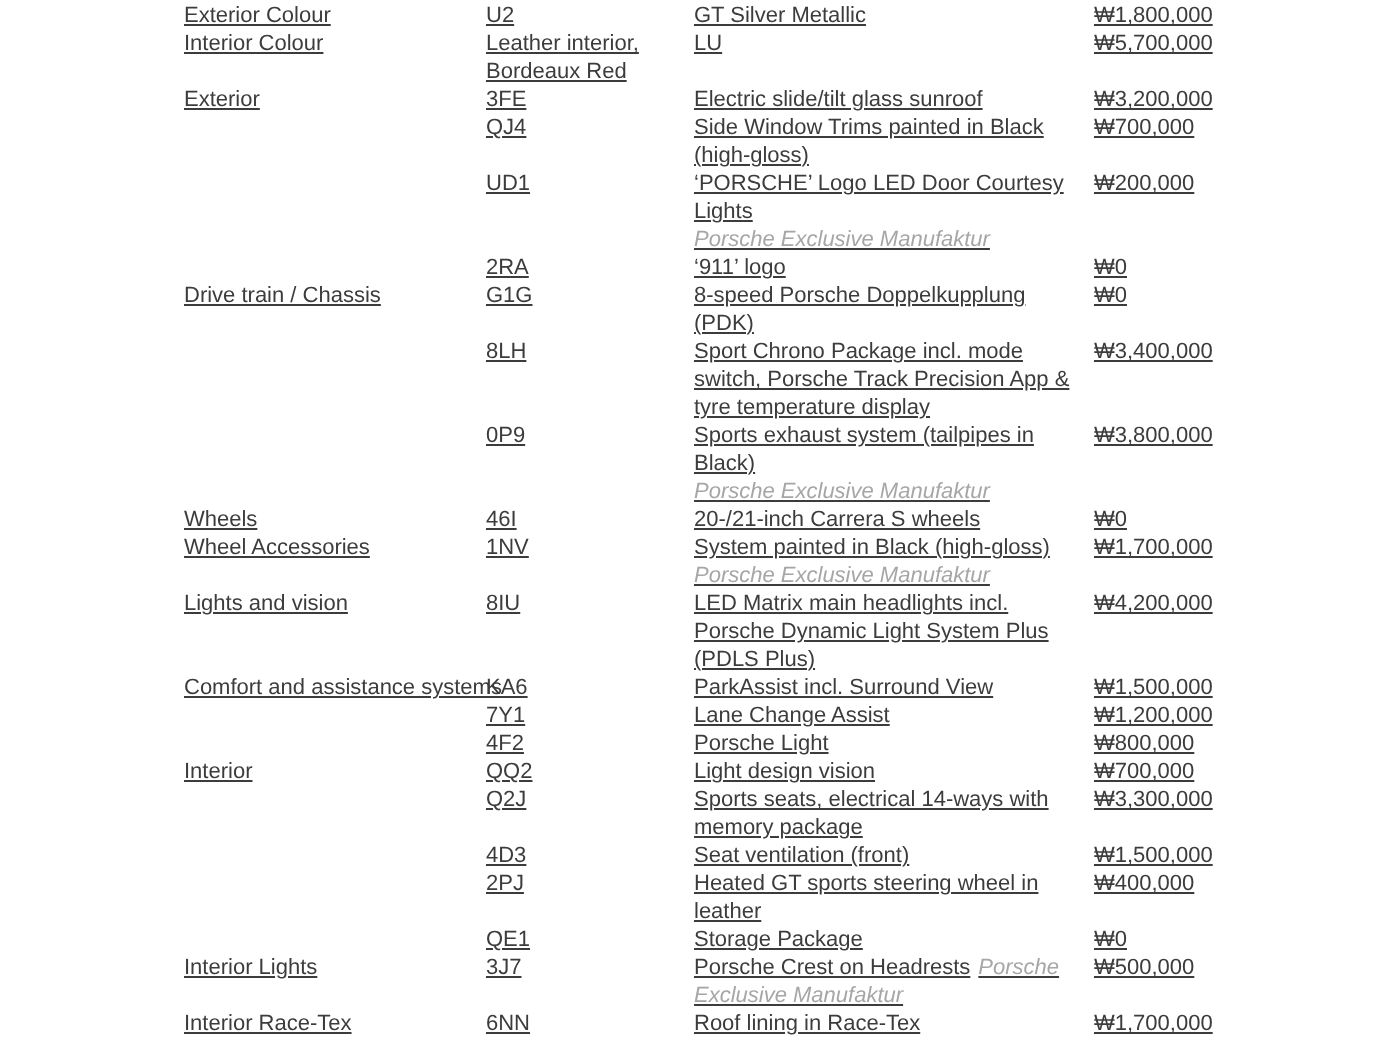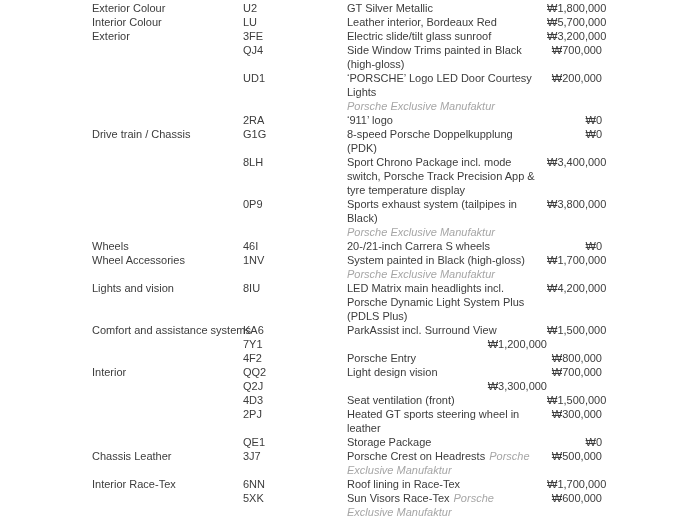--- a/index.html
+++ b/index.html
@@ -25,24 +25,25 @@
   .options-table {
     width: 510px;
     font-size: 11px;
     line-height: 14px;
     color: #3c3c3c;
   }
   .row {
     display: grid;
     grid-template-columns: 151px 104px 200px 1fr;
     align-items: start;
+    text-decoration: underline;
   }
   .cell { min-height: 14px; }
   .cat, .code, .price { white-space: nowrap; }
-  .price { text-align: right; }
+  .price { }
   .desc { padding-right: 6px; }
   .inline-note {
     color: #a6a6a6;
     font-style: italic;
     margin-left: 4px;
   }
   .sub-note {
     color: #a6a6a6;
     font-style: italic;
   }
@@ -58,25 +59,25 @@
     <div class="cell cat">Exterior Colour</div>
     <div class="cell code">U2</div>
     <div class="cell desc">
       <span>GT Silver Metallic</span>
       
     </div>
     <div class="cell price">₩1,800,000</div>
   </div>
         <div class="row">
     <div class="cell cat">Interior Colour</div>
+    <div class="cell desc">
+      <span>Leather interior, Bordeaux Red</span>
+      
+    </div>
     <div class="cell code">LU</div>
-    <div class="cell desc">
-      <span>Leather interior, Bordeaux Red</span>
-      
-    </div>
     <div class="cell price">₩5,700,000</div>
   </div>
         <div class="row">
     <div class="cell cat">Exterior</div>
     <div class="cell code">3FE</div>
     <div class="cell desc">
       <span>Electric slide/tilt glass sunroof</span>
       
     </div>
     <div class="cell price">₩3,200,000</div>
@@ -167,74 +168,82 @@
     <div class="cell code">KA6</div>
     <div class="cell desc">
       <span>ParkAssist incl. Surround View</span>
       
     </div>
     <div class="cell price">₩1,500,000</div>
   </div>
         <div class="row">
     <div class="cell cat"></div>
     <div class="cell code">7Y1</div>
+    <div class="cell desc">
+      <span>Lane Change Assist</span>
+      
+    </div>
     <div class="cell price">₩1,200,000</div>
   </div>
         <div class="row">
     <div class="cell cat"></div>
     <div class="cell code">4F2</div>
     <div class="cell desc">
-      <span>Porsche Entry</span>
+      <span>Porsche Light</span>
       
     </div>
     <div class="cell price">₩800,000</div>
   </div>
         <div class="row">
     <div class="cell cat">Interior</div>
     <div class="cell code">QQ2</div>
     <div class="cell desc">
       <span>Light design vision</span>
       
     </div>
     <div class="cell price">₩700,000</div>
   </div>
         <div class="row">
     <div class="cell cat"></div>
     <div class="cell code">Q2J</div>
+    <div class="cell desc">
+      <span>Sports seats, electrical 14-ways with memory package</span>
+      
+    </div>
     <div class="cell price">₩3,300,000</div>
   </div>
         <div class="row">
     <div class="cell cat"></div>
     <div class="cell code">4D3</div>
     <div class="cell desc">
       <span>Seat ventilation (front)</span>
       
     </div>
     <div class="cell price">₩1,500,000</div>
   </div>
         <div class="row">
     <div class="cell cat"></div>
     <div class="cell code">2PJ</div>
     <div class="cell desc">
       <span>Heated GT sports steering wheel in leather</span>
       
     </div>
-    <div class="cell price">₩300,000</div>
+    <div class="cell price">₩400,000</div>
   </div>
         <div class="row">
     <div class="cell cat"></div>
     <div class="cell code">QE1</div>
     <div class="cell desc">
       <span>Storage Package</span>
       
     </div>
     <div class="cell price">₩0</div>
   </div>
         <div class="row">
-    <div class="cell cat">Chassis Leather</div>
+    <div class="cell cat">Interior Lights</div>
     <div class="cell code">3J7</div>
     <div class="cell desc">
       <span>Porsche Crest on Headrests</span><span class="inline-note">Porsche Exclusive Manufaktur</span>
       
     </div>
     <div class="cell price">₩500,000</div>
   </div>
         <div class="row">
     <div class="cell cat">Interior Race-Tex</div>
     <div class="cell code">6NN</div>

